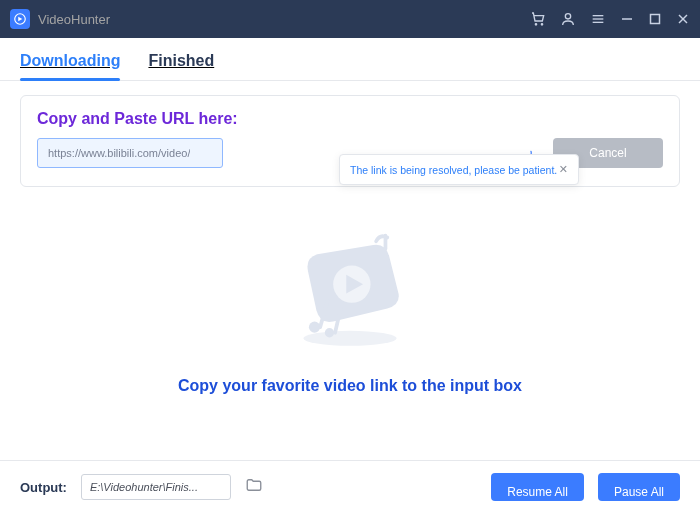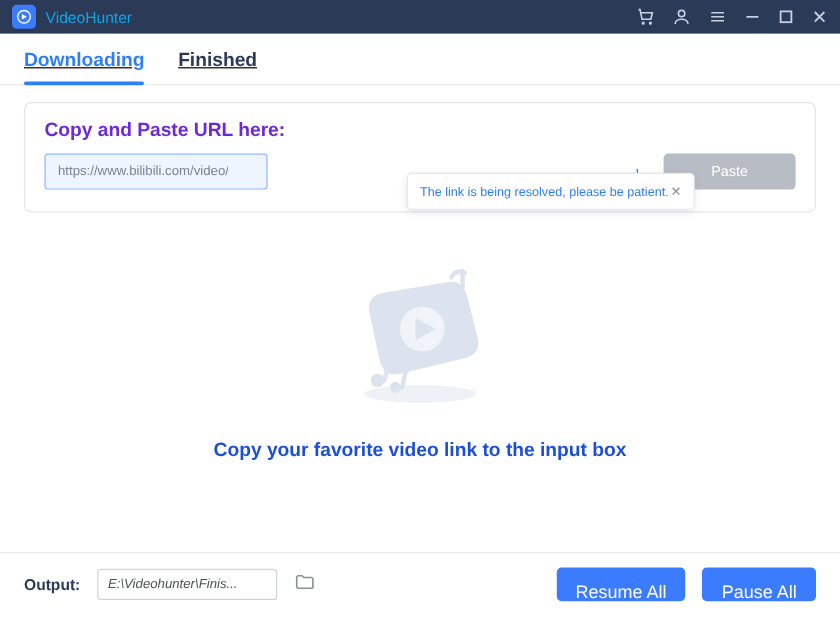--- a/index.html
+++ b/index.html
@@ -1,17 +1,17 @@
 <!DOCTYPE html>
 <html><head>
 <meta charset="utf-8">
 <style>
   * { box-sizing: border-box; margin: 0; padding: 0; font-family: -apple-system, BlinkMacSystemFont, "Segoe UI", Arial, sans-serif; }
   html, body { width: 700px; height: 515px; overflow: hidden; background: #fff; }
-  .titlebar { height: 28px; background: #2b3a56; display: flex; align-items: center; padding: 0 10px; color: #0ea5e9; }
+  .titlebar { height: 38px; background: #2b3a56; display: flex; align-items: center; padding: 0 10px; color: #a3a3a3; }
   .logo-badge { width: 20px; height: 20px; background: #3b7cff; border-radius: 4px; display: flex; align-items: center; justify-content: center; margin-right: 8px; }
   .logo-badge svg { width: 14px; height: 14px; }
   .app-title { font-size: 13px; font-weight: 500; flex: 1; }
   .title-icons { display: flex; align-items: center; gap: 14px; }
   .title-icons span, .title-icons div { color: #c8d1e3; font-size: 14px; cursor: pointer; display: flex; align-items: center; justify-content: center; }
   .title-icons .win-btn { width: 14px; height: 14px; }
   
   .tabs { display: flex; gap: 28px; padding: 14px 20px 0 20px; border-bottom: 1px solid #e6e8ec; text-decoration: underline; }
   .tab { font-size: 16px; font-weight: 700; color: #2b3a56; padding-bottom: 10px; cursor: pointer; position: relative; }
   .tab.active { color: #2d7ff9; }
@@ -32,21 +32,21 @@
   
   .empty-area { text-align: center; padding: 30px 0 20px 0; }
   .empty-illustration { width: 150px; height: 140px; margin: 0 auto 20px auto; position: relative; }
   .empty-caption { font-size: 16px; font-weight: 700; color: #1d4ed8; }
   
   .footer { position: absolute; left: 0; right: 0; bottom: 0; padding: 12px 20px 14px 20px; border-top: 1px solid #e6e8ec; display: flex; align-items: center; gap: 14px; background: #fff; }
   .footer-label { font-size: 13px; font-weight: 700; color: #2b3a56; }
   .output-path { width: 150px; height: 26px; border: 1px solid #cfd4dc; border-radius: 3px; padding: 0 8px; font-size: 11px; color: #4a4f5a; display: flex; align-items: center; overflow: hidden; white-space: nowrap; font-style: italic; }
   .folder-icon { color: #8a8f99; cursor: pointer; }
   .footer-spacer { flex: 1; }
-  .footer-btn { height: 28px; padding: 12px 16px; background: #3b7cff; color: #fff; border: none; border-radius: 4px; font-size: 15px; cursor: pointer; min-width: 76px; }
+  .footer-btn { height: 28px; padding: 12px 16px; background: #3b7cff; color: #fff; border: none; border-radius: 4px; font-size: 12px; cursor: pointer; min-width: 76px; }
 </style>
 </head>
 <body>
 
 <div class="titlebar">
   <div class="logo-badge">
     <svg viewBox="0 0 24 24" fill="none">
         <circle cx="12" cy="12" r="9" stroke="#fff" stroke-width="2"></circle>
         <path d="M9 8l7 4-7 4V8z" fill="#fff"></path>
       </svg>
@@ -101,21 +101,21 @@
   <div class="url-label">Copy and Paste URL here:</div>
   <div class="url-row">
     <div class="url-input-wrap">
       <input class="url-input" value="https://www.bilibili.com/video/BV1vR4y197Ge/?spm_id_from=333.1007.tianma.1-1-1.click" style="">
       <span class="url-spinner">
         <svg viewBox="0 0 24 24">
             <circle cx="12" cy="12" r="9" stroke="#3b7cff" stroke-width="2" fill="none" stroke-dasharray="12 40" stroke-linecap="round"></circle>
           </svg>
       </span>
     </div>
-    <button class="cancel-btn">Paste</button>
+    <button class="cancel-btn">Cancel</button>
   </div>
   <div class="tooltip">
     <span class="tooltip-text">The link is being resolved, please be patient.</span>
     <span class="tooltip-close">✕</span>
   </div>
 </div>
 
 <div class="empty-area">
   <div class="empty-illustration">
     <svg viewBox="0 0 160 150" width="150" height="140">

